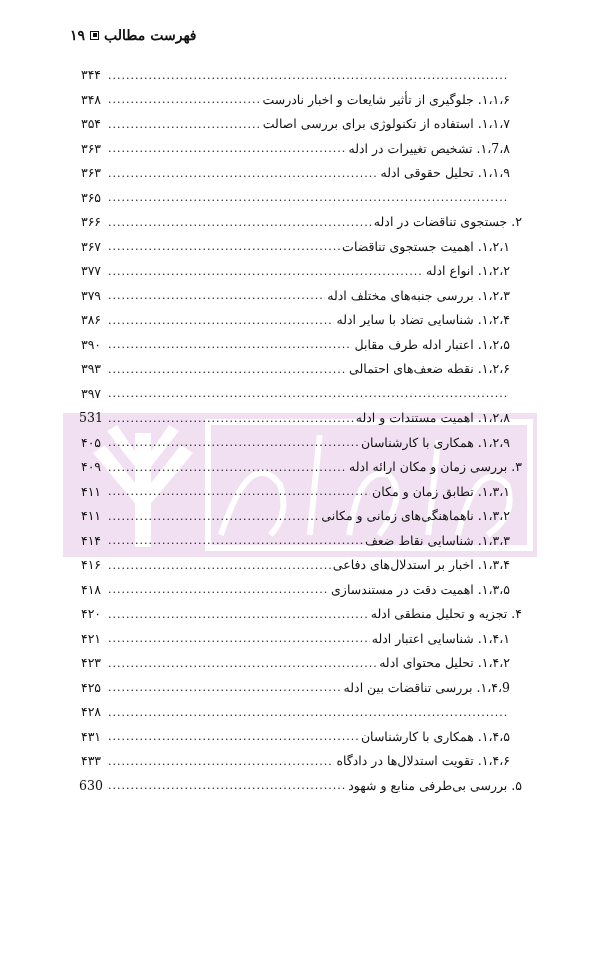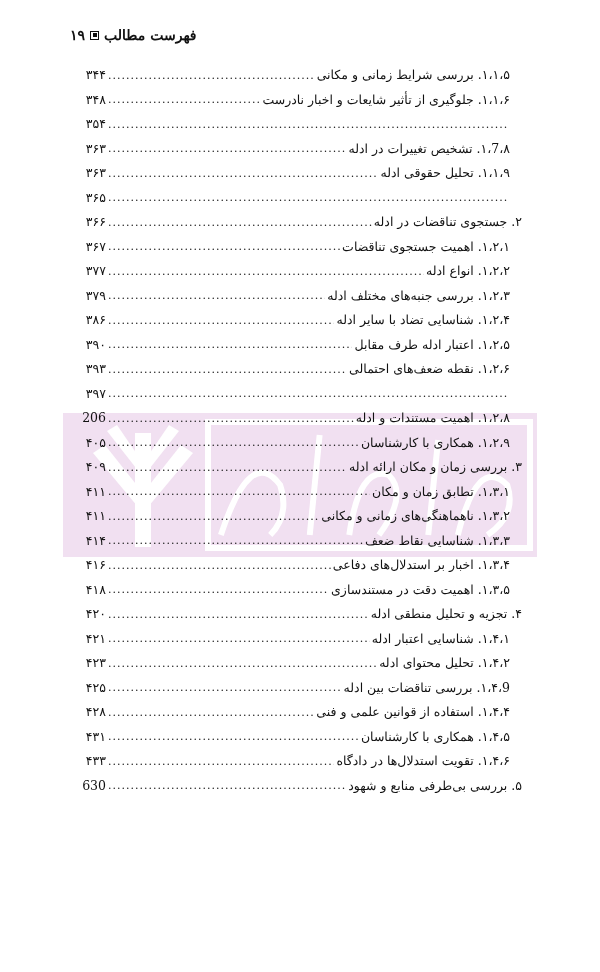--- a/index.html
+++ b/index.html
@@ -42,21 +42,21 @@
     .row.sub { padding-right: 12px; }
     .row .title { white-space: nowrap; }
     .row .leader {
       flex: 1; overflow: hidden; white-space: nowrap;
       margin: 0 2px; direction: ltr; text-align: right;
       letter-spacing: 1px; font-size: 11px; color: #222;
     }
     .row .leader::before {
       content: "................................................................................................................................................................";
     }
-    .row .page { white-space: nowrap; min-width: 30px; text-align: right; }
+    .row .page { white-space: nowrap; min-width: 30px; text-align: center; }
   </style>
 </head>
 <body>
 
 <div class="header">
   <span>فهرست مطالب</span>
   <span class="mark"></span>
   <span>۱۹</span>
 </div>
 
@@ -74,30 +74,30 @@
       <path d="M100,110 L110,10" stroke="#ffffff" stroke-width="6" fill="none"></path>
       <path d="M140,110 Q150,40 180,50 Q200,70 170,110" stroke="#ffffff" stroke-width="6" fill="none"></path>
       <path d="M220,110 L230,15" stroke="#ffffff" stroke-width="6" fill="none"></path>
       <path d="M250,110 Q270,30 300,60 Q310,90 280,110" stroke="#ffffff" stroke-width="6" fill="none"></path>
     </svg>
   </div>
 </div>
 
 <div class="toc" id="toc">
     <div class="row sub">
-      <span class="title"><span>۱،۱،۵.</span> <span>بررسی شرایط زمانی و مکانی</span></span>
       <span class="leader"></span>
       <span class="page">۳۴۴</span>
     </div>
     <div class="row sub">
       <span class="title"><span>۱،۱،۶.</span> <span>جلوگیری از تأثیر شایعات و اخبار نادرست</span></span>
       <span class="leader"></span>
       <span class="page">۳۴۸</span>
     </div>
     <div class="row sub">
+      <span class="title"><span>۱،۱،۷.</span> <span>استفاده از تکنولوژی برای بررسی اصالت</span></span>
       <span class="leader"></span>
       <span class="page">۳۵۴</span>
     </div>
     <div class="row sub">
       <span class="title"><span>۱،7،۸.</span> <span>تشخیص تغییرات در ادله</span></span>
       <span class="leader"></span>
       <span class="page">۳۶۳</span>
     </div>
     <div class="row sub">
       <span class="title"><span>۱،۱،۹.</span> <span>تحلیل حقوقی ادله</span></span>
@@ -143,21 +143,21 @@
       <span class="leader"></span>
       <span class="page">۳۹۳</span>
     </div>
     <div class="row sub">
       <span class="leader"></span>
       <span class="page">۳۹۷</span>
     </div>
     <div class="row sub">
       <span class="title"><span>۱،۲،۸.</span> <span>اهمیت مستندات و ادله</span></span>
       <span class="leader"></span>
-      <span class="page">206</span>
+      <span class="page">531</span>
     </div>
     <div class="row sub">
       <span class="title"><span>۱،۲،۹.</span> <span>همکاری با کارشناسان</span></span>
       <span class="leader"></span>
       <span class="page">۴۰۵</span>
     </div>
     <div class="row main">
       <span class="title"><span>۳.</span> <span>بررسی زمان و مکان ارائه ادله</span></span>
       <span class="leader"></span>
       <span class="page">۴۰۹</span>
@@ -201,21 +201,20 @@
       <span class="title"><span>۱،۴،۲.</span> <span>تحلیل محتوای ادله</span></span>
       <span class="leader"></span>
       <span class="page">۴۲۳</span>
     </div>
     <div class="row sub">
       <span class="title"><span>۱،۴،9.</span> <span>بررسی تناقضات بین ادله</span></span>
       <span class="leader"></span>
       <span class="page">۴۲۵</span>
     </div>
     <div class="row sub">
-      <span class="title"><span>۱،۴،۴.</span> <span>استفاده از قوانین علمی و فنی</span></span>
       <span class="leader"></span>
       <span class="page">۴۲۸</span>
     </div>
     <div class="row sub">
       <span class="title"><span>۱،۴،۵.</span> <span>همکاری با کارشناسان</span></span>
       <span class="leader"></span>
       <span class="page">۴۳۱</span>
     </div>
     <div class="row sub">
       <span class="title"><span>۱،۴،۶.</span> <span>تقویت استدلال‌ها در دادگاه</span></span>

